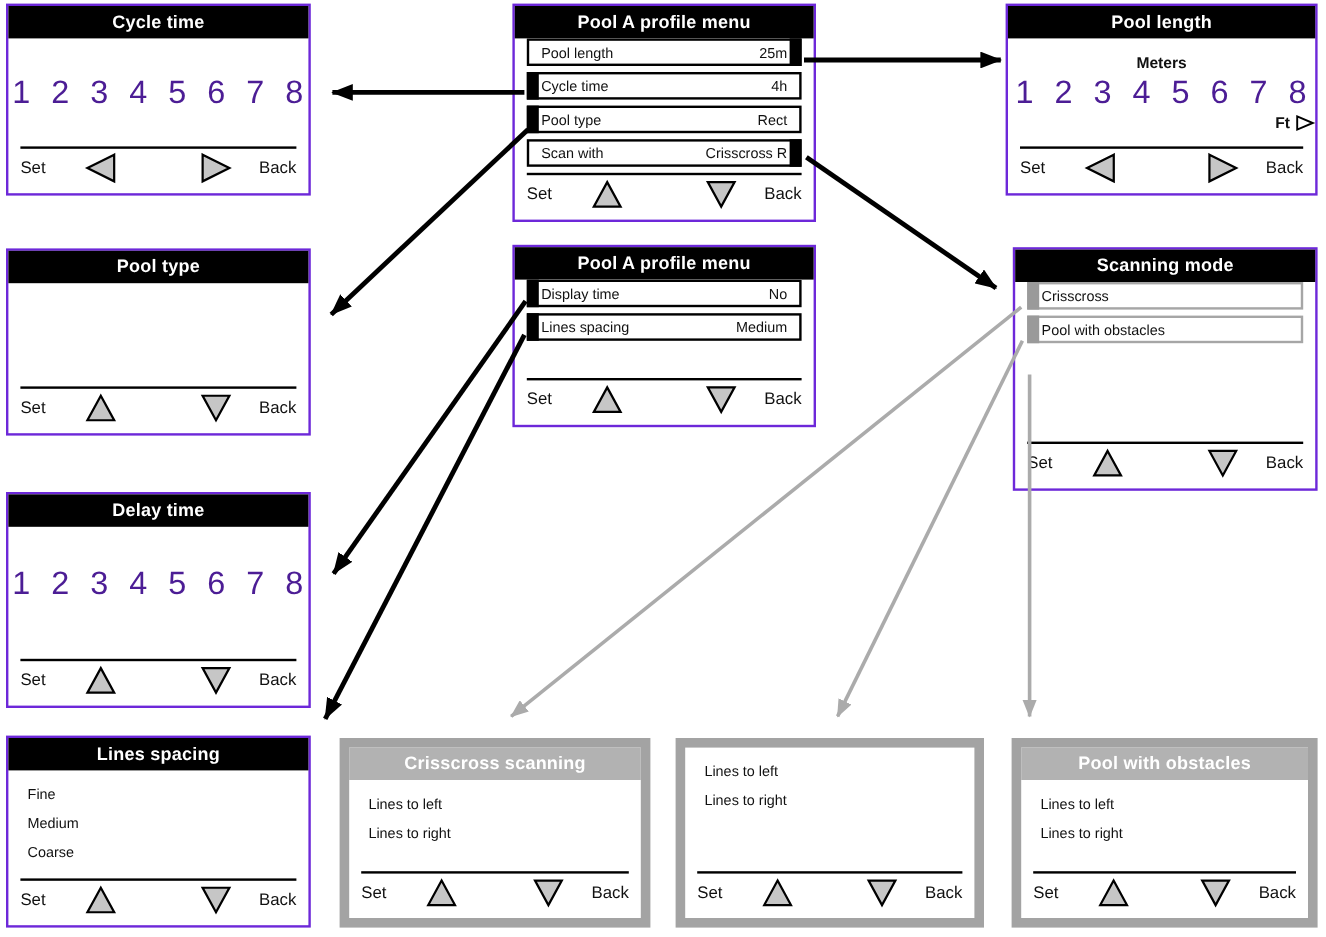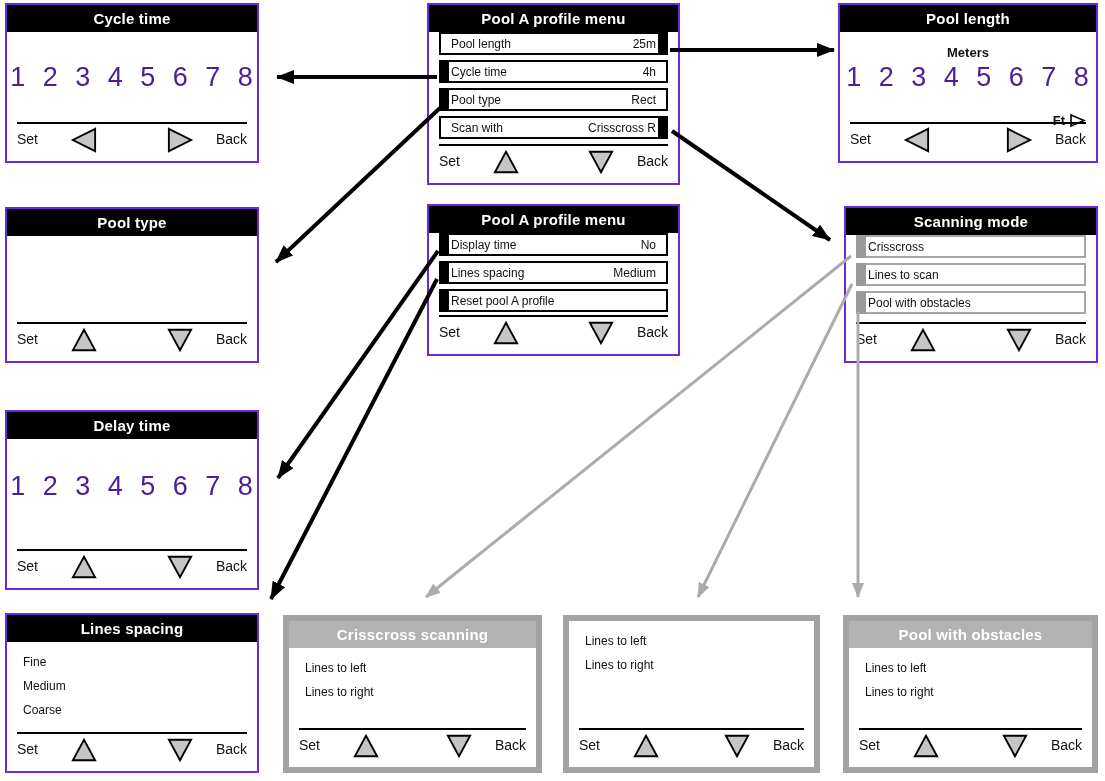--- a/index.html
+++ b/index.html
@@ -1,28 +1,28 @@
 <!DOCTYPE html>
 <html><head>
 <meta charset="utf-8">
 <style>
   html,body{margin:0;padding:0;background:#fff;}
   #canvas{position:relative;width:1105px;height:781px;background:#fff;overflow:hidden;
           font-family:"Liberation Sans","DejaVu Sans",sans-serif;color:#111;}
   .panel{position:absolute;box-sizing:border-box;background:#fff;border:2px solid #6d28d9;}
-  .panel.grayp{border:6px solid #a3a3a3;}
+  .panel.grayp{border:8px solid #a3a3a3;}
   .hdr{height:27px;display:flex;align-items:center;justify-content:center;
        background:#000;color:#fff;font-weight:bold;font-size:15px;letter-spacing:.2px;}
   .hdr.gray{background:#b2b2b2;}
   .digits{text-align:center;font-size:27px;word-spacing:8px;letter-spacing:1px;color:#4c1d95;}
   .opts{padding:13px 16px 0 16px;font-size:12px;}
   .opts div{margin-bottom:10px;}
   .unitrow{text-align:center;font-weight:bold;font-size:13px;margin-top:13px;}
   .ftrow{display:flex;justify-content:flex-end;align-items:center;gap:4px;
-         font-weight:bold;font-size:13px;padding-right:10px;margin-top:20px;}
+         font-weight:bold;font-size:13px;margin-top:2px;}
   .foot{position:absolute;left:10px;right:10px;bottom:7px;}
   .foot .rule{height:2px;background:#000;}
   .foot .row{position:relative;display:flex;align-items:center;justify-content:space-between;height:30px;}
   .foot .row span{font-size:14px;}
   .tri{width:30px;height:26px;display:block;}
   .tri polygon{fill:#c6c6c6;stroke:#000;stroke-width:2;}
   .t1{position:absolute;left:52px;top:3px;}
   .t2{position:absolute;right:52px;top:3px;}
   .mi{position:relative;box-sizing:border-box;height:23px;margin:0 10px 5px 10px;border:2px solid #000;
       display:flex;align-items:center;justify-content:space-between;padding:0 10px;font-size:12px;background:#fff;}
@@ -152,51 +152,42 @@
     <div class="mi">
       <span class="tab l"></span>
       <span>Display time</span>
       <span>No</span>
     </div>
     <div class="mi">
       <span class="tab l"></span>
       <span>Lines spacing</span>
       <span>Medium</span>
     </div>
-    <div class="mi">
-      <span class="tab l"></span>
-      <span>Reset pool A profile</span>
-      <span></span>
-    </div>
-    <div class="foot">
-      <div class="rule"></div>
-      <div class="row">
-        <span>Set</span>
-        <svg class="tri t1" viewBox="0 0 30 28">
-            <polygon points="15,3 27,25 3,25"></polygon>
-          </svg>
-        <svg class="tri t2" viewBox="0 0 30 28">
-            <polygon points="3,3 27,3 15,25"></polygon>
-          </svg>
-        <span>Back</span>
-      </div>
-    </div>
-  </div>
-
-  <div class="panel" style="left:844px;top:206px;width:254px;height:157px;">
+    <div class="foot">
+      <div class="rule"></div>
+      <div class="row">
+        <span>Set</span>
+        <svg class="tri t1" viewBox="0 0 30 28">
+            <polygon points="15,3 27,25 3,25"></polygon>
+          </svg>
+        <svg class="tri t2" viewBox="0 0 30 28">
+            <polygon points="3,3 27,3 15,25"></polygon>
+          </svg>
+        <span>Back</span>
+      </div>
+    </div>
+  </div>
+
+  <div class="panel" style="left:844px;top:206px;width:254px;height:203px;">
     <div class="hdr">
         <span>Scanning mode</span>
       </div>
     <div class="mi gmi">
       <span class="tab l"></span>
       <span>Crisscross</span>
-    </div>
-    <div class="mi gmi">
-      <span class="tab l"></span>
-      <span>Lines to scan</span>
     </div>
     <div class="mi gmi">
       <span class="tab l"></span>
       <span>Pool with obstacles</span>
     </div>
     <div class="foot">
       <div class="rule"></div>
       <div class="row">
         <span>Set</span>
         <svg class="tri t1" viewBox="0 0 30 28">

